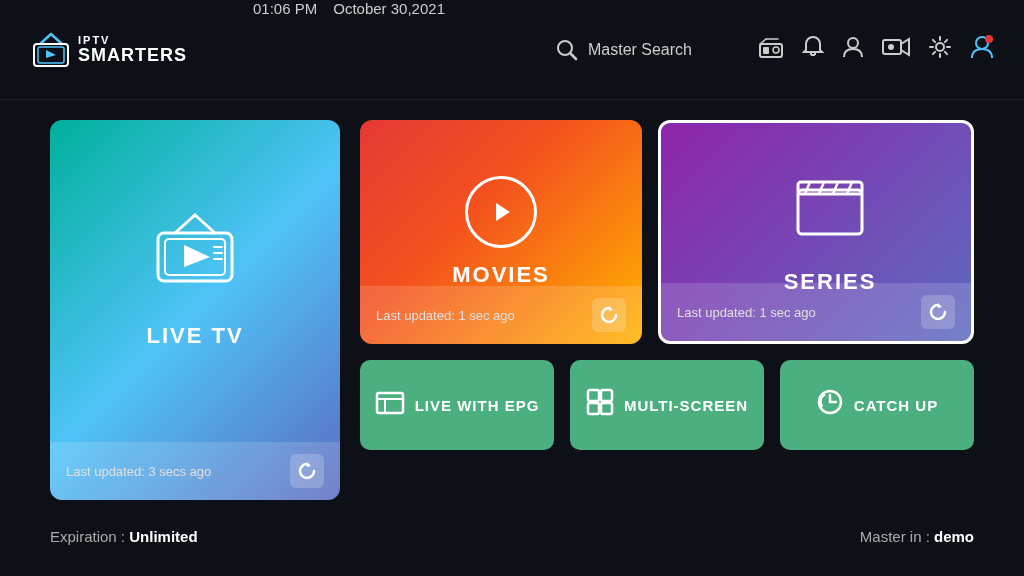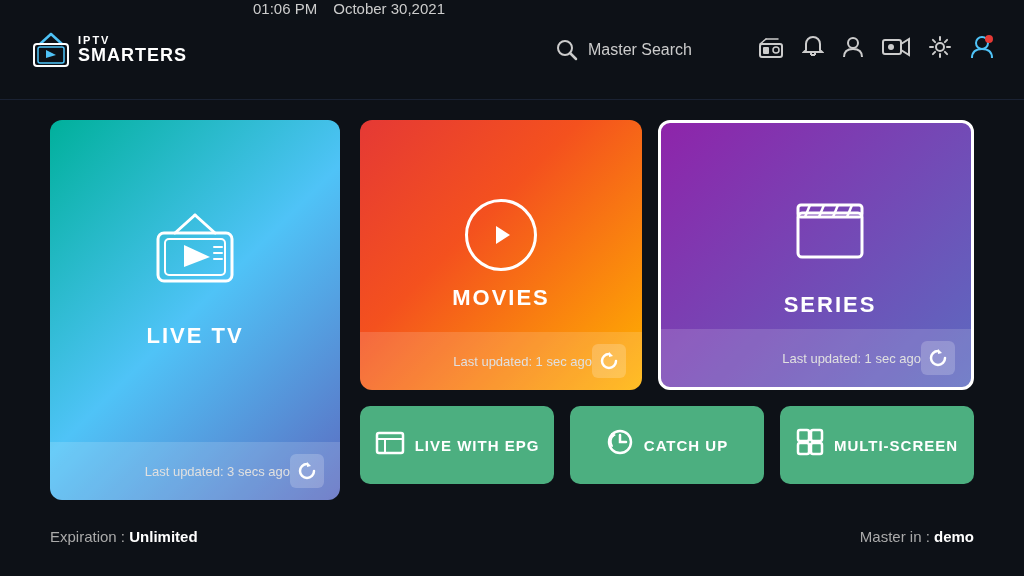--- a/index.html
+++ b/index.html
@@ -115,21 +115,21 @@
     }
     .card-footer {
       position: absolute;
       bottom: 0;
       left: 0;
       right: 0;
       background: rgba(255,255,255,0.15);
       padding: 12px 16px;
       display: flex;
       align-items: center;
-      justify-content: flex-end;
+      justify-content: space-between;
       font-size: 13px;
       color: #e0e0e0;
     }
     .refresh-btn {
       background: rgba(255,255,255,0.2);
       border-radius: 6px;
       width: 34px;
       height: 34px;
       display: flex;
       align-items: center;
@@ -141,21 +141,21 @@
     
     .right-side {
       flex: 1;
       display: flex;
       flex-direction: column;
       gap: 16px;
     }
     .top-cards {
       display: flex;
       gap: 16px;
-      height: 270px;
+      height: 224px;
     }
 
     
     .card-movies {
       flex: 1;
       border-radius: 12px;
       background: linear-gradient(135deg, #e53935 0%, #f4511e 40%, #ffb300 100%);
       display: flex;
       flex-direction: column;
       align-items: center;
@@ -203,21 +203,21 @@
       margin-top: 14px;
     }
     .clapperboard {
       font-size: 64px;
     }
 
     
     .bottom-buttons {
       display: flex;
       gap: 16px;
-      height: 78px;
+      height: 90px;
     }
     .btn-green {
       flex: 1;
       background: #4caf80;
       border-radius: 10px;
       display: flex;
       align-items: center;
       justify-content: center;
       gap: 10px;
       font-size: 15px;
@@ -427,40 +427,40 @@
             <line x1="2" y1="10" x2="28" y2="10" stroke="white" stroke-width="2"></line>
             <line x1="10" y1="10" x2="10" y2="24" stroke="white" stroke-width="2"></line>
           </svg>
         </div>
         <span>LIVE WITH EPG</span>
       </div>
 
       <div class="btn-green">
         <div class="btn-icon">
           <svg width="28" height="28" viewBox="0 0 28 28">
+            <rect x="2" y="2" width="11" height="11" rx="2" fill="none" stroke="white" stroke-width="2.5"></rect>
+            <rect x="15" y="2" width="11" height="11" rx="2" fill="none" stroke="white" stroke-width="2.5"></rect>
+            <rect x="2" y="15" width="11" height="11" rx="2" fill="none" stroke="white" stroke-width="2.5"></rect>
+            <rect x="15" y="15" width="11" height="11" rx="2" fill="none" stroke="white" stroke-width="2.5"></rect>
+          </svg>
+        </div>
+        <span>MULTI-SCREEN</span>
+      </div>
+
+      <div class="btn-green">
+        <div class="btn-icon">
+          <svg width="28" height="28" viewBox="0 0 28 28">
             <circle cx="14" cy="14" r="11" fill="none" stroke="white" stroke-width="2.5"></circle>
             <polyline points="14,7 14,14 20,14" fill="none" stroke="white" stroke-width="2.5" stroke-linecap="round"></polyline>
             <path d="M6 18 C4 15 4 10 8 7" fill="none" stroke="white" stroke-width="2" stroke-linecap="round"></path>
             <polygon points="5,5 5,10 10,7" fill="white"></polygon>
           </svg>
         </div>
         <span>CATCH UP</span>
       </div>
-
-      <div class="btn-green">
-        <div class="btn-icon">
-          <svg width="28" height="28" viewBox="0 0 28 28">
-            <rect x="2" y="2" width="11" height="11" rx="2" fill="none" stroke="white" stroke-width="2.5"></rect>
-            <rect x="15" y="2" width="11" height="11" rx="2" fill="none" stroke="white" stroke-width="2.5"></rect>
-            <rect x="2" y="15" width="11" height="11" rx="2" fill="none" stroke="white" stroke-width="2.5"></rect>
-            <rect x="15" y="15" width="11" height="11" rx="2" fill="none" stroke="white" stroke-width="2.5"></rect>
-          </svg>
-        </div>
-        <span>MULTI-SCREEN</span>
-      </div>
     </div>
   </div>
 </div>
 
 <div class="footer">
   <div>
     <span>Expiration : </span>
     <span class="highlight">Unlimited</span>
   </div>
   <div>

